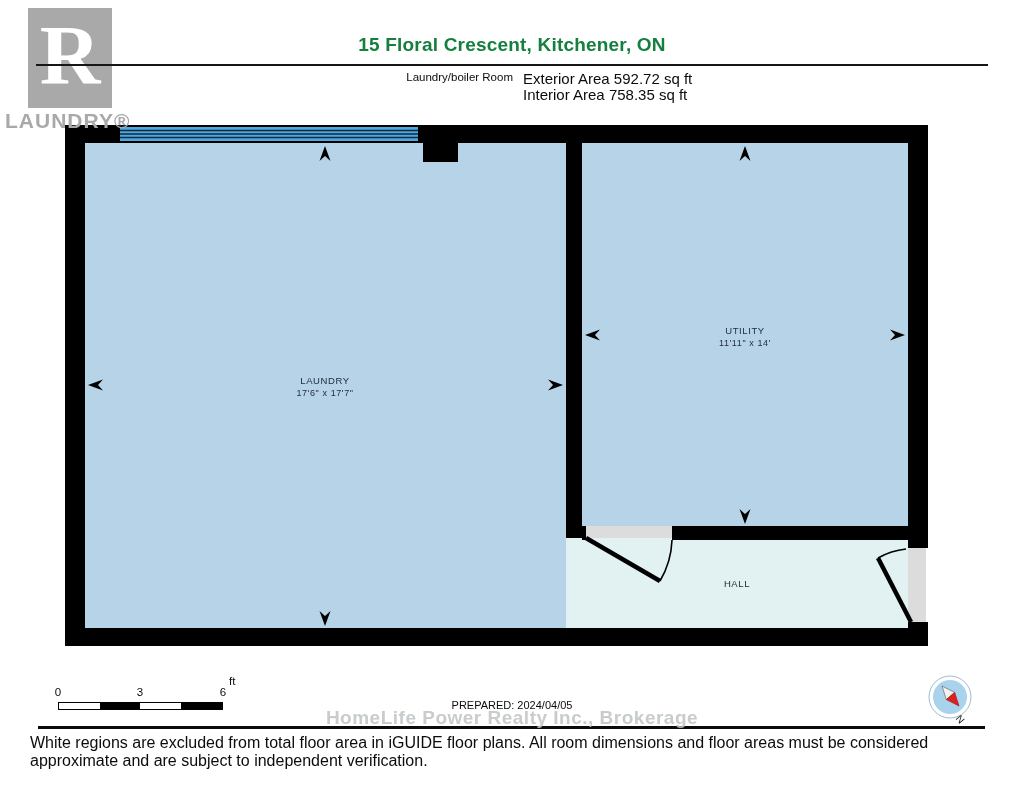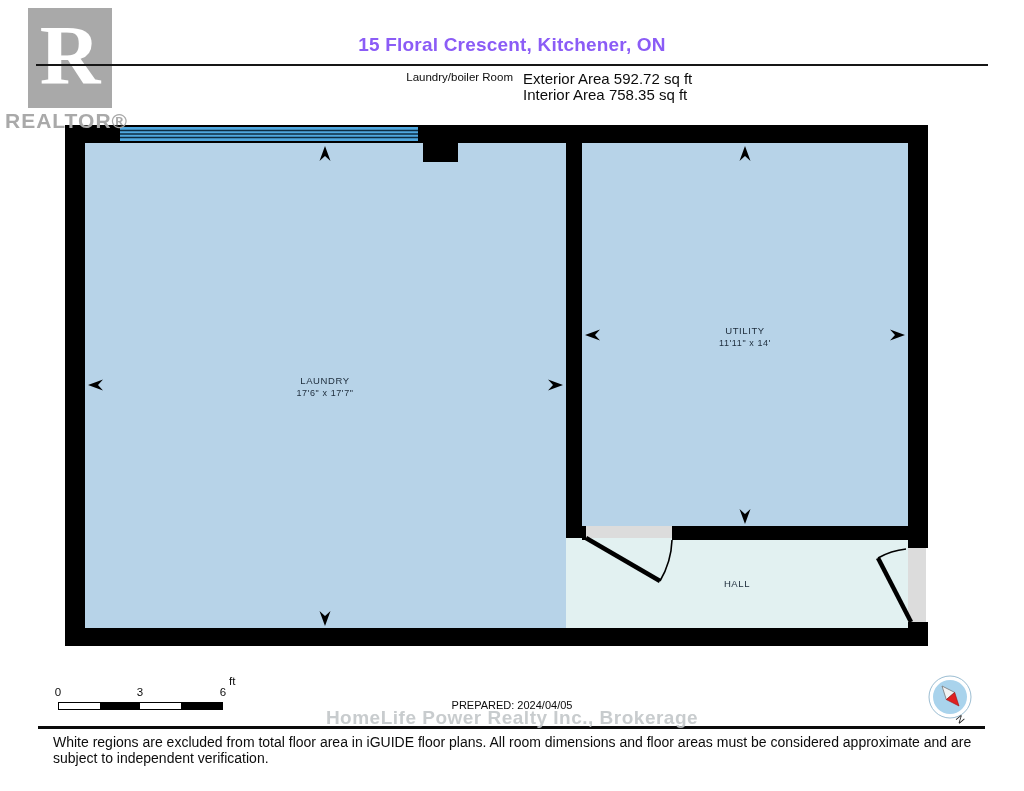--- a/index.html
+++ b/index.html
@@ -2,21 +2,21 @@
 <html><head>
 <meta charset="utf-8">
 <style>
   html,body{margin:0;padding:0;background:#ffffff;}
   body{width:1024px;height:791px;position:relative;overflow:hidden;
        font-family:"Liberation Sans", sans-serif;color:#111;}
   .abs{position:absolute;}
 
   
   .title{left:0;right:0;top:34px;text-align:center;font-size:19px;font-weight:bold;
-         letter-spacing:.2px;color:#8b5cf6;z-index:6;}
+         letter-spacing:.2px;color:#15803d;z-index:6;}
   .header-line{left:36px;top:64px;width:952px;height:2px;background:#161616;z-index:6;}
   .subhdr-label{top:71px;right:511px;font-size:11.5px;font-weight:normal;color:#0c0c0c;z-index:6;}
   .subhdr-areas{top:71px;left:523px;font-size:15px;line-height:16px;color:#0c0c0c;z-index:6;}
 
   
   .logo-square{left:28px;top:8px;width:84px;height:100px;background:#a9a9a9;z-index:4;
                display:flex;align-items:center;justify-content:center;}
   .logo-square .r{font-family:"Liberation Serif", serif;font-weight:bold;font-size:84px;
                   color:#ffffff;line-height:84px;transform:translateY(-2px);}
   .logo-text{left:5px;top:109px;width:118px;text-align:center;font-size:21px;font-weight:bold;
@@ -27,31 +27,31 @@
 
   
   .tick{top:686px;width:20px;text-align:center;font-size:11.5px;color:#0c0c0c;z-index:6;}
   .scalebar{left:58px;top:702px;width:165px;height:8px;border:1px solid #000;box-sizing:border-box;
             background:linear-gradient(to right,#fff 0 25%,#000 25% 50%,#fff 50% 75%,#000 75% 100%);z-index:6;}
   .ft-label{left:229px;top:675px;font-size:11.5px;color:#0c0c0c;z-index:6;}
   .prepared{left:0;right:0;top:699px;text-align:center;font-size:11px;color:#0c0c0c;z-index:6;}
   .brokerage-wm{left:0;right:0;top:707px;text-align:center;font-size:19px;font-weight:bold;
                 color:#c3c7c9;letter-spacing:.5px;z-index:8;opacity:.9;}
   .footer-rule{left:38px;top:726px;width:947px;height:3px;background:#0b0b0b;z-index:7;}
-  .disclaimer{left:53px;top:734px;width:960px;font-size:14px;color:#0c0c0c;z-index:9;}
+  .disclaimer{left:30px;top:734px;width:960px;font-size:16px;color:#0c0c0c;z-index:9;}
 
   .compass{left:925px;top:672px;z-index:6;}
 </style>
 </head>
 <body>
 
 <div class="abs logo-square">
   <span class="r">R</span>
 </div>
-<div class="abs logo-text">REALTOR®</div>
+<div class="abs logo-text">LAUNDRY®</div>
 
 <div class="abs title">15 Floral Crescent, Kitchener, ON</div>
 <div class="abs header-line"></div>
 <div class="abs subhdr-label">Laundry/boiler Room</div>
 <div class="abs subhdr-areas">
   <div>Exterior Area 592.72 sq ft</div>
   <div>Interior Area 758.35 sq ft</div>
 </div>
 
 <svg class="abs plan" width="1024" height="791" viewBox="0 0 1024 791">

